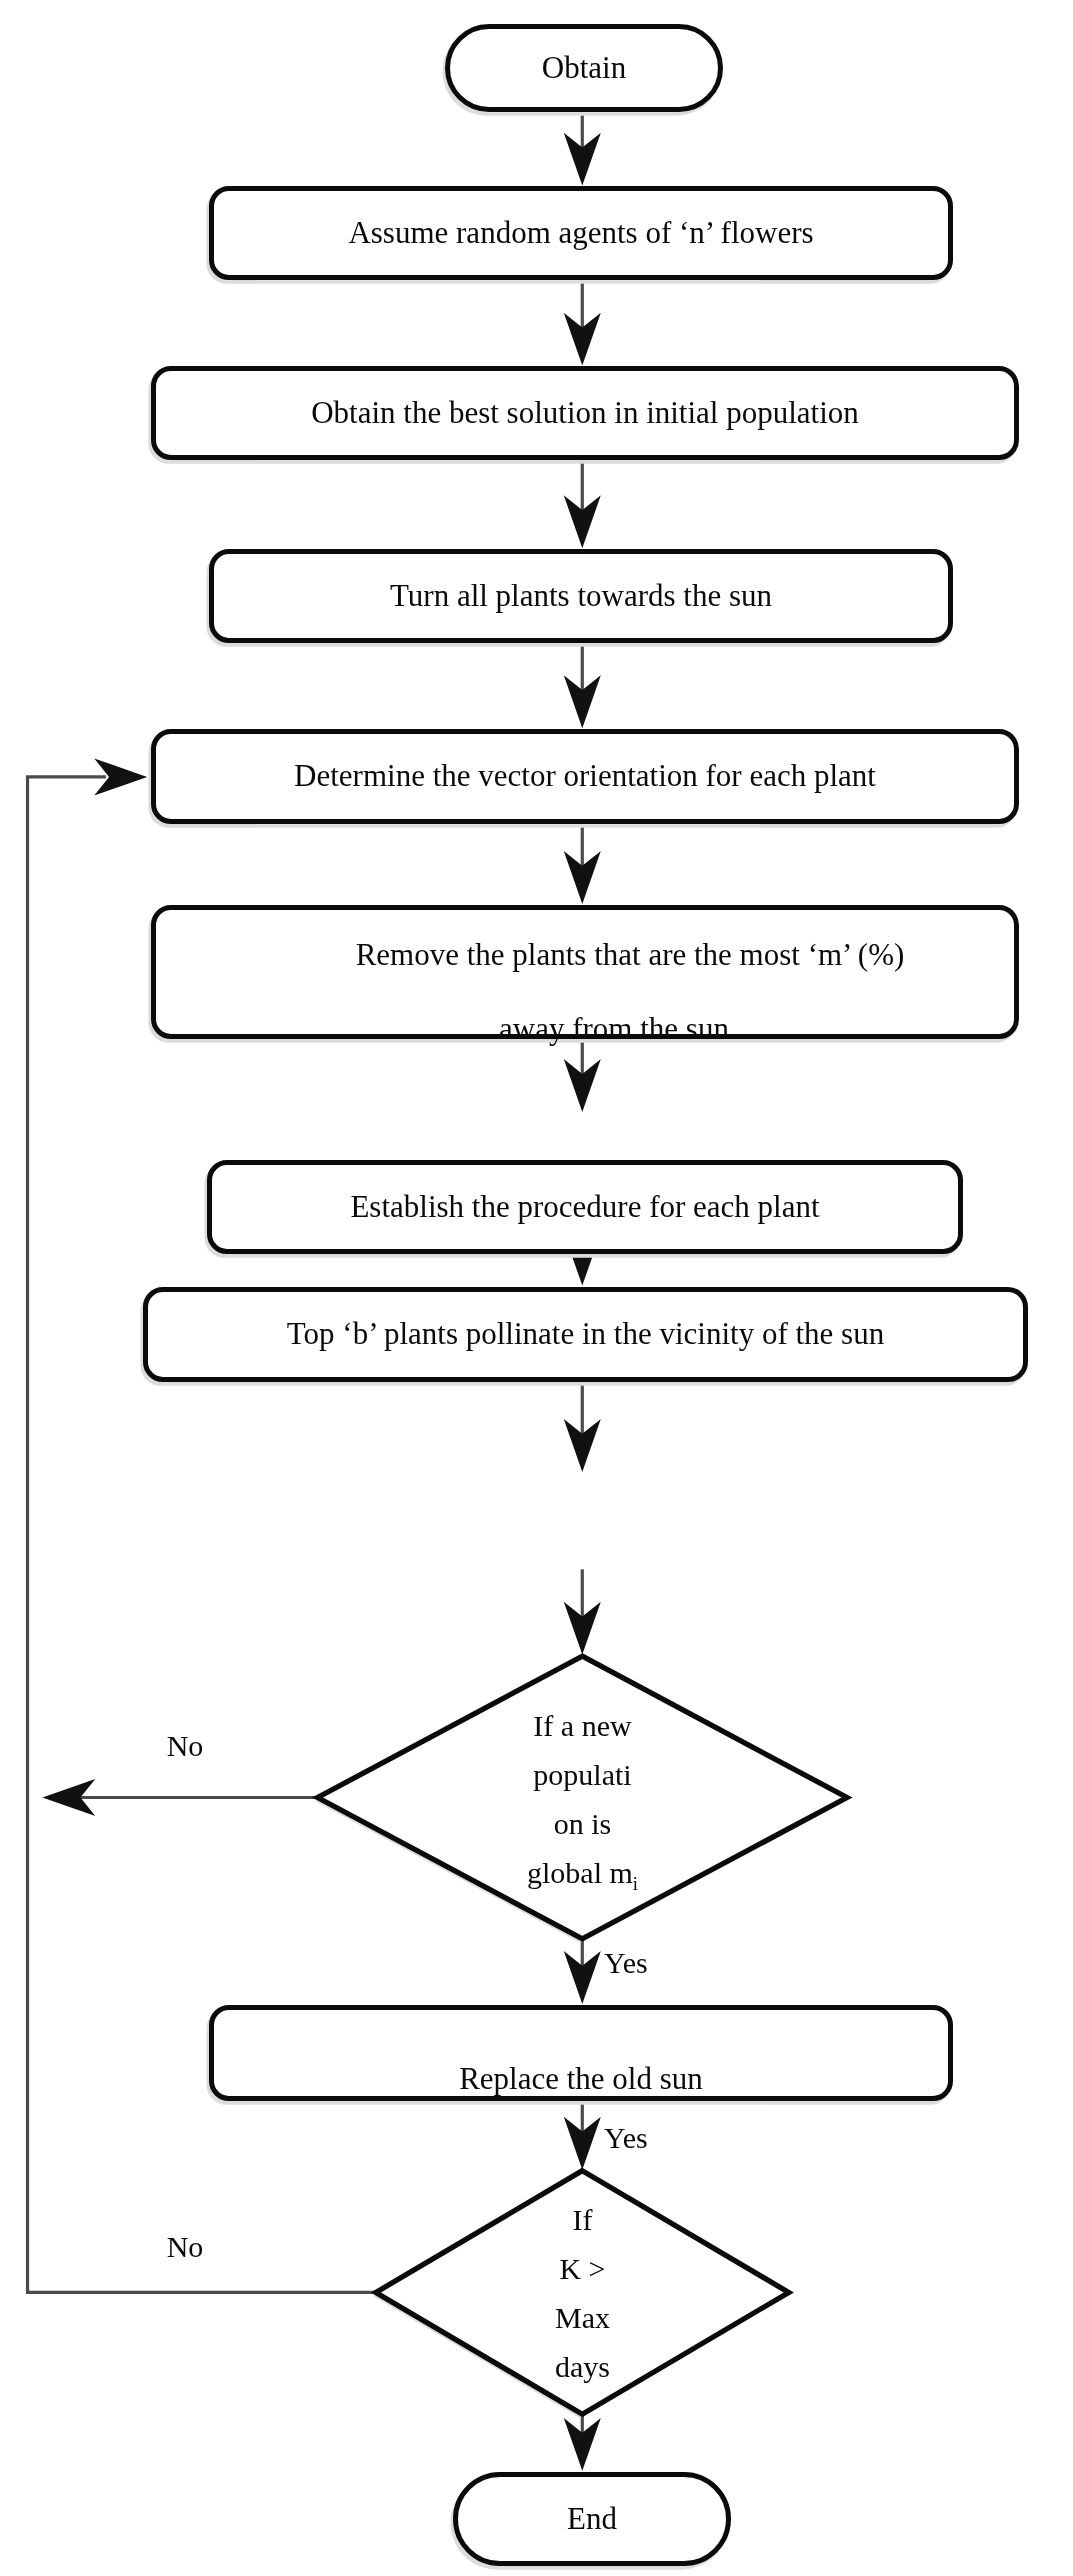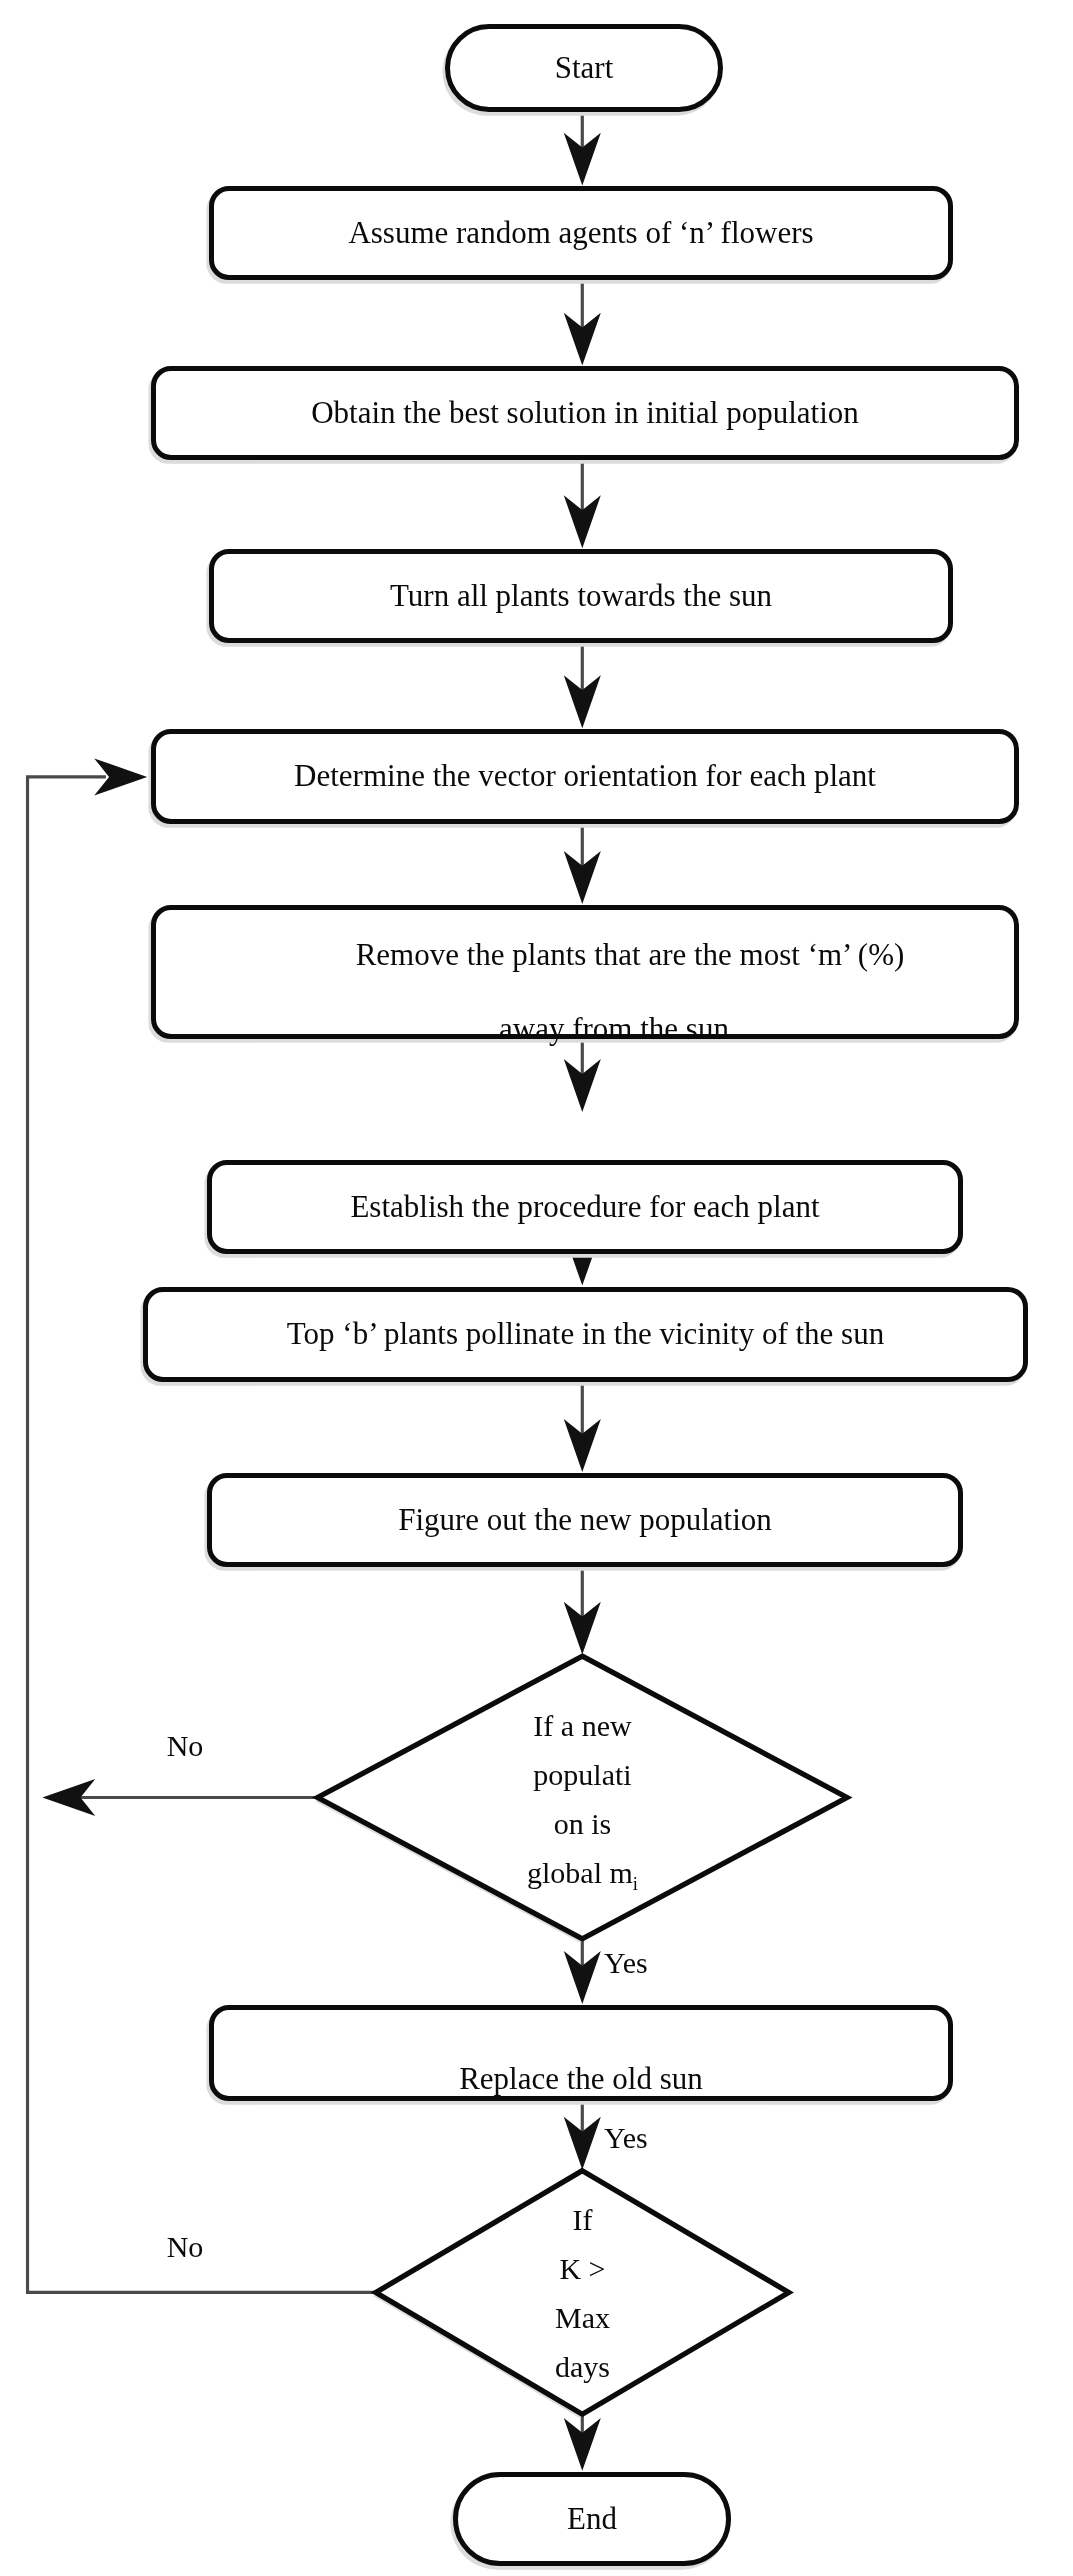--- a/index.html
+++ b/index.html
@@ -111,21 +111,21 @@
       <polygon points="1095,3135 1595,3402 1095,3669 595,3402" fill="#dcdcdc"></polygon>
       <polygon points="1100,3128 1600,3395 1100,3662 600,3395" fill="#ffffff" stroke="#0b0b0b" stroke-width="10"></polygon>
     </g>
     <g>
       <polygon points="1095,4107 1485,4337 1095,4567 705,4337" fill="#dcdcdc"></polygon>
       <polygon points="1100,4100 1490,4330 1100,4560 710,4330" fill="#ffffff" stroke="#0b0b0b" stroke-width="10"></polygon>
     </g>
   </svg>
 
   <div class="node terminator" style="left:445px;top:24px;width:278px;height:88px;">
-    <span>Start</span>
+    <span>Obtain</span>
   </div>
 
   <div class="node" style="left:151px;top:366px;width:868px;height:94px;">
     <span>Obtain the best solution in initial population</span>
   </div>
 
   <div class="node" style="left:209px;top:186px;width:744px;height:94px;">
     <span>Assume random agents of ‘n’ flowers</span>
   </div>
 
@@ -143,23 +143,20 @@
   </div>
 
   <div class="node" style="left:207px;top:1113px;width:756px;height:94px;margin-top:47px;">
     <span>Establish the procedure for each plant</span>
   </div>
 
   <div class="node" style="left:143px;top:1287px;width:885px;height:95px;">
     <span>Top ‘b’ plants pollinate in the vicinity of the sun</span>
   </div>
 
-  <div class="node" style="left:207px;top:1473px;width:756px;height:94px;">
-    <span>Figure out the new population</span>
-  </div>
 
   <div class="diamond-text" style="left:450px;top:1701px;width:265px;">
     <div>If a new</div>
     <div>populati</div>
     <div>on is</div>
     <div><span>global m</span><sub>i</sub></div>
   </div>
 
   <div class="node" style="left:209px;top:2005px;width:744px;height:96px;align-items:flex-end;">
     <span>Replace the old sun</span>

